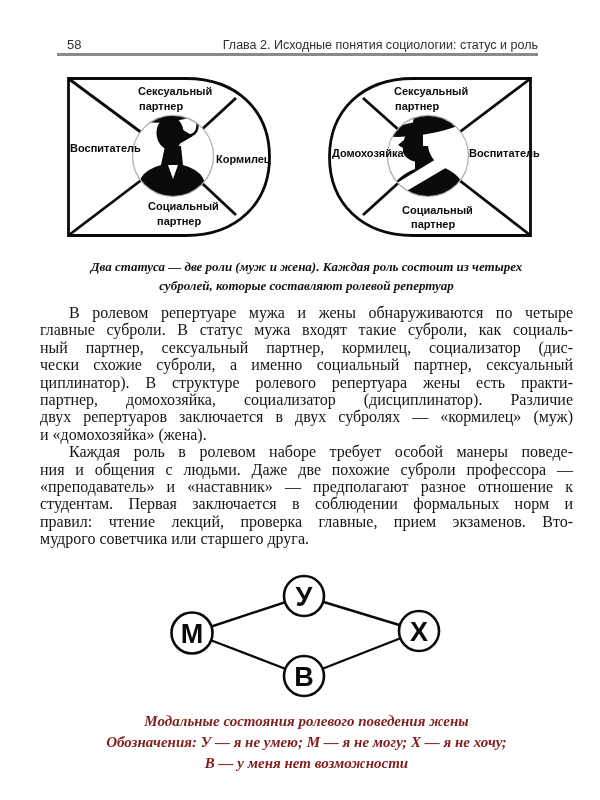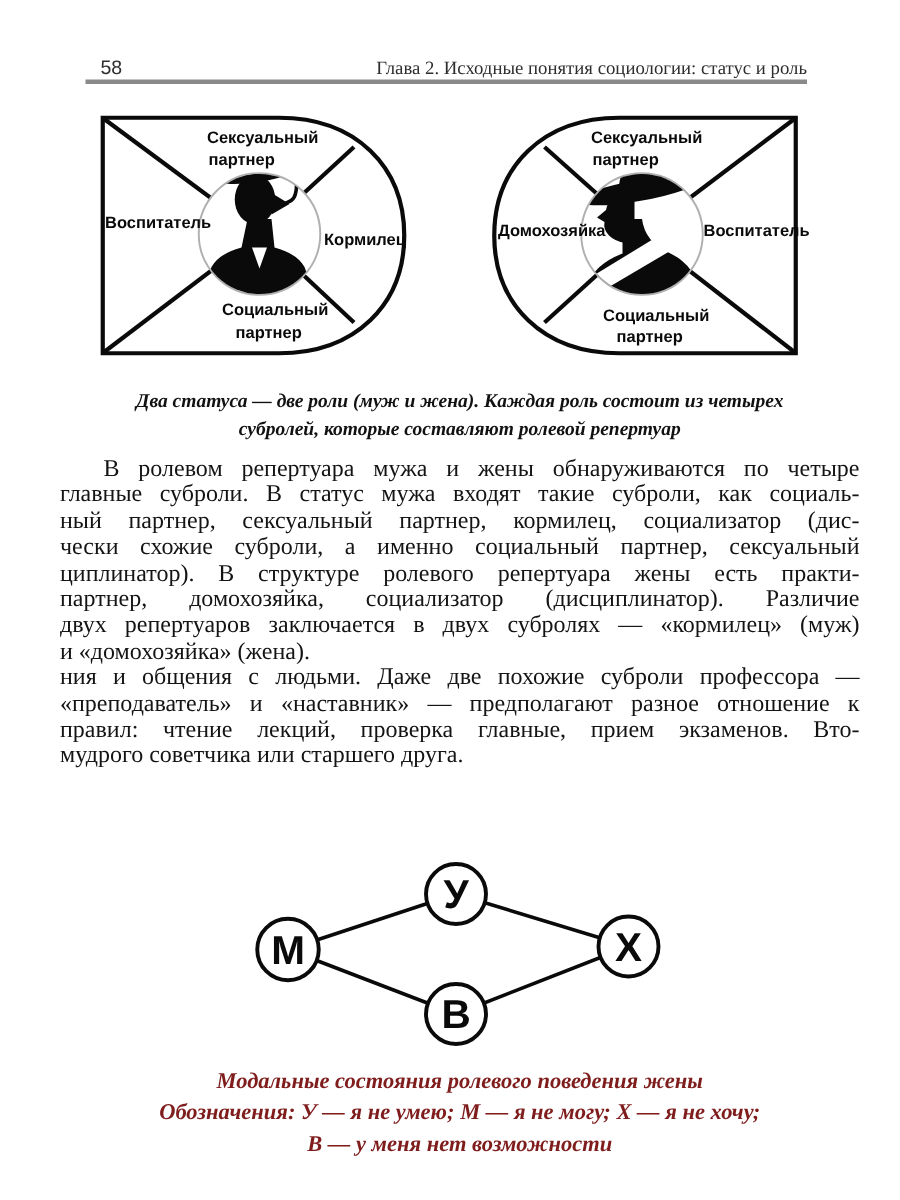--- a/index.html
+++ b/index.html
@@ -8,21 +8,21 @@
     font-family:"Liberation Serif",serif;color:#1a1a1a;overflow:hidden;
     margin:0 auto;
   }
   
   .hdr-num{
     position:absolute;left:67px;top:37px;
     font-family:"Liberation Sans",sans-serif;font-size:13px;color:#2e2e2e;
   }
   .hdr-title{
     position:absolute;right:62px;top:38px;
-    font-family:Liberation Serif, serif;font-size:12.5px;color:#2e2e2e;
+    font-family:Liberation Sans, sans-serif;font-size:12.5px;color:#2e2e2e;
     white-space:nowrap;
   }
   .hdr-rule{
     position:absolute;left:57px;top:53px;width:481px;height:3px;background:#8a8a8a;
   }
   
   .fig-left{position:absolute;left:66px;top:76px;}
   .fig-right{position:absolute;left:327px;top:76px;}
   .role-label{
     font-family:"Liberation Sans",sans-serif;font-weight:bold;font-size:11px;fill:#0a0a0a;
@@ -120,32 +120,34 @@
     <text class="role-label" x="84" y="152">партнер</text>
   </svg>
 
   <div class="cap1">
       <div>Два статуса — две роли (муж и жена). Каждая роль состоит из четырех</div>
       <div>субролей, которые составляют ролевой репертуар</div>
     </div>
 
   <div class="body-text">
     <div>
-        <div class="bline first">В ролевом репертуара мужа и жены обнаруживаются по четыре</div>
+        <div class="bline first">В ролевом репертуаре мужа и жены обнаруживаются по четыре</div>
         <div class="bline">главные суброли. В статус мужа входят такие суброли, как социаль-</div>
         <div class="bline">ный партнер, сексуальный партнер, кормилец, социализатор (дис-</div>
         <div class="bline">чески схожие суброли, а именно социальный партнер, сексуальный</div>
         <div class="bline">циплинатор). В структуре ролевого репертуара жены есть практи-</div>
         <div class="bline">партнер, домохозяйка, социализатор (дисциплинатор). Различие</div>
         <div class="bline">двух репертуаров заключается в двух субролях — «кормилец» (муж)</div>
         <div class="bline last">и «домохозяйка» (жена).</div>
       </div>
     <div>
+        <div class="bline first">Каждая роль в ролевом наборе требует особой манеры поведе-</div>
         <div class="bline">ния и общения с людьми. Даже две похожие суброли профессора —</div>
         <div class="bline">«преподаватель» и «наставник» — предполагают разное отношение к</div>
+        <div class="bline">студентам. Первая заключается в соблюдении формальных норм и</div>
         <div class="bline">правил: чтение лекций, проверка главные, прием экзаменов. Вто-</div>
         <div class="bline last">мудрого советчика или старшего друга.</div>
       </div>
   </div>
 
   <svg class="fig-modal" width="280" height="130" viewBox="0 0 280 130">
     <g stroke="#0a0a0a" stroke-width="2.4">
       <line x1="30" y1="63" x2="142" y2="26"></line>
       <line x1="142" y1="26" x2="257" y2="61"></line>
       <line x1="30" y1="63" x2="142" y2="106"></line>

